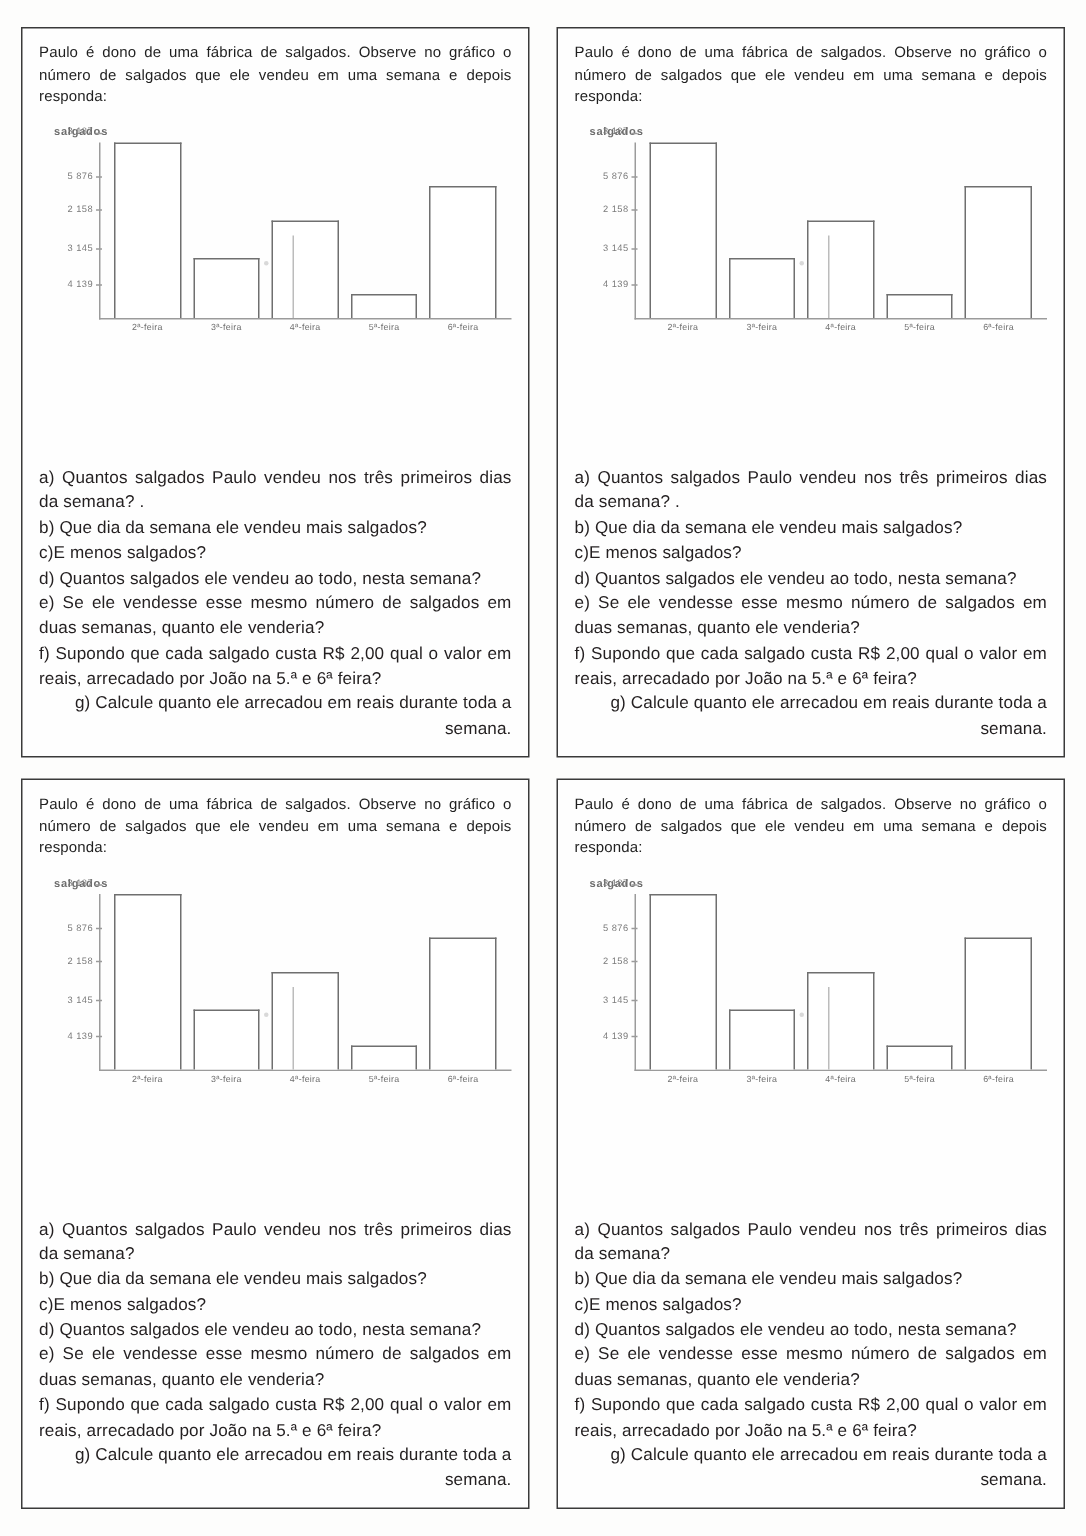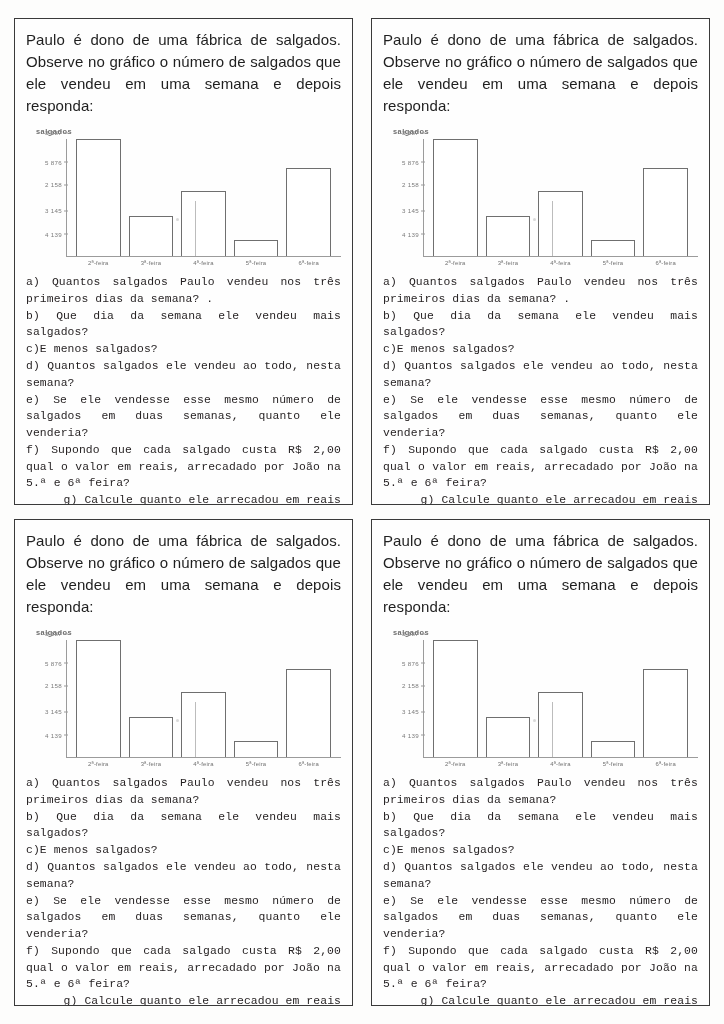--- a/index.html
+++ b/index.html
@@ -29,21 +29,21 @@
   .panel{
     border:1.5px solid #3a3a3a;
     background:#fefefe;
     box-sizing:border-box;
     padding:10px 11px 9px 11px;
     display:flex;
     flex-direction:column;
     overflow:hidden;
   }
   .prompt{
-    font-size:15px;
+    font-size:10px;
     line-height:1.47;
     text-align:justify;
     letter-spacing:.1px;
     margin:0 0 4px 0;
     color:#1f1f1f;
   }
   
   .chart-wrap{
     margin:6px 0 8px 0;
     padding-left:4px;
@@ -132,21 +132,20 @@
     border-radius:50%;
     background:#c9c9c9;
     opacity:.7;
   }
   
   .questions{
     font-size:11.4px;
     line-height:1.47;
     letter-spacing:.1px;
     margin-top:auto;
-    font-family:Liberation Mono, monospace;
   }
   .q{
     margin:0;
     text-align:justify;
     text-justify:inter-word;
   }
   .q.last{ text-align:right; }
 </style>
 </head>
 <body>

